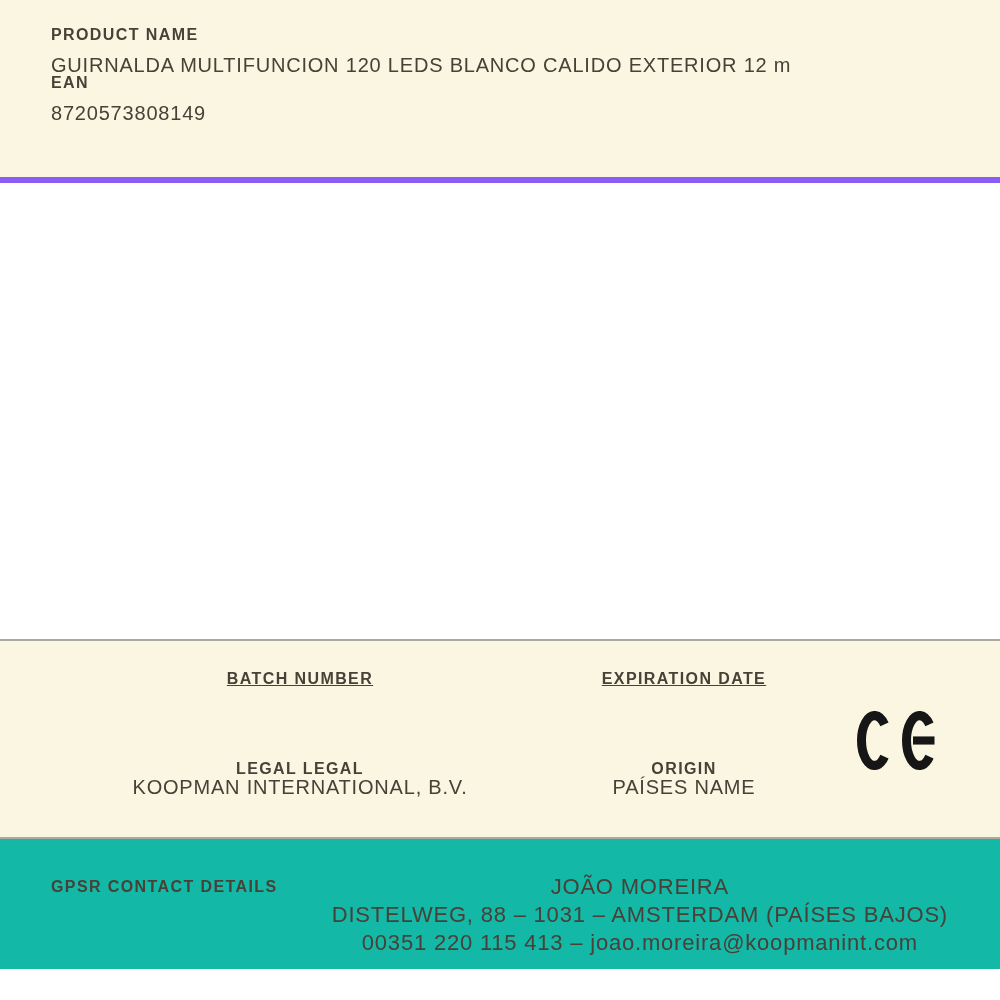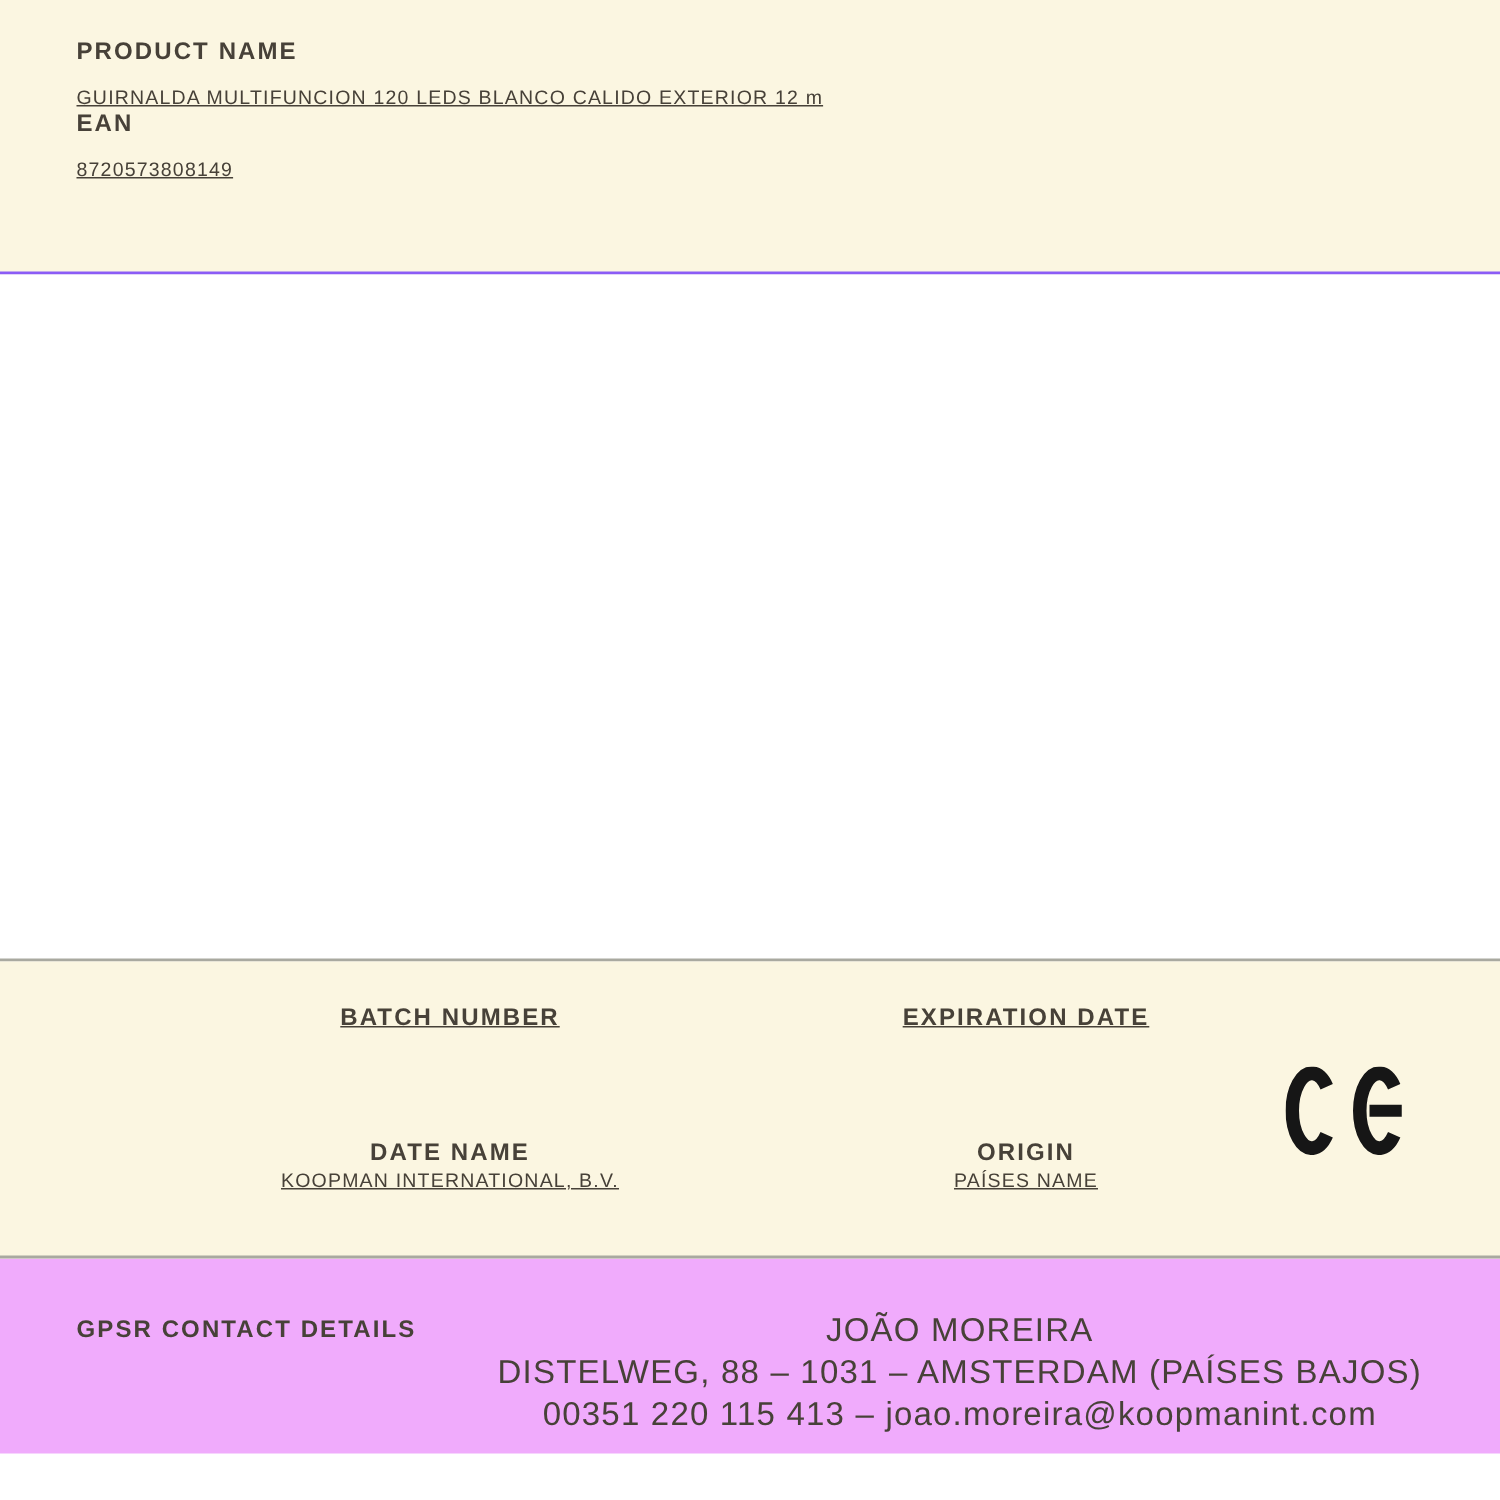--- a/index.html
+++ b/index.html
@@ -11,34 +11,33 @@
     height: 1000px;
     font-family: "Liberation Sans", sans-serif;
     color: #474138;
     background: #ffffff;
     overflow: hidden;
   }
   .sec-top {
     box-sizing: border-box;
     height: 183px;
     background: #FBF6E1;
-    border-bottom: 2px solid #8b5cf6;
+    border-bottom: 6px solid #8b5cf6;
     padding: 26px 51px 0 51px;
   }
   .field-label {
     font-size: 16px;
     font-weight: bold;
     letter-spacing: 1.4px;
     line-height: 18px;
   }
   .field-value {
-    font-size: 13px;
+    font-size: 20px;
     letter-spacing: 0.8px;
     line-height: 18px;
-    text-decoration: underline;
   }
   .sec-top .field-value { margin-top: 12px; }
   .sec-top .ean-label { }
   .sec-mid {
     box-sizing: border-box;
     height: 458px;
     background: #ffffff;
     border-bottom: 2px solid #A9A9A0;
   }
   .sec-info {
@@ -62,21 +61,21 @@
     position: absolute;
     left: 857px;
     top: 70px;
     width: 80px;
     height: 59px;
   }
   .ce-wrap svg { display: block; width: 100%; height: 100%; }
   .sec-gpsr {
     box-sizing: border-box;
     height: 130px;
-    background: #f0abfc;
+    background: #14b8a6;
     padding: 34px 52px 0 51px;
     display: flex;
     justify-content: space-between;
     align-items: flex-start;
   }
   .gpsr-label {
     font-size: 16px;
     font-weight: bold;
     letter-spacing: 1.4px;
     line-height: 28px;
@@ -105,21 +104,21 @@
 <div class="sec-info">
   <div class="info-col col-left row-top">
     <div class="field-label">BATCH NUMBER</div>
     <div class="field-value"></div>
   </div>
   <div class="info-col col-right row-top">
     <div class="field-label">EXPIRATION DATE</div>
     <div class="field-value"></div>
   </div>
   <div class="info-col col-left row-bottom">
-    <div class="field-label">DATE NAME</div>
+    <div class="field-label">LEGAL LEGAL</div>
     <div class="field-value">KOOPMAN INTERNATIONAL, B.V.</div>
   </div>
   <div class="info-col col-right row-bottom">
     <div class="field-label">ORIGIN</div>
     <div class="field-value">PAÍSES NAME</div>
   </div>
   <div class="ce-wrap">
     <svg viewBox="0 0 80 58" preserveAspectRatio="none" aria-hidden="true">
       <path d="M 27.46 13.25 A 13 24.5 0 1 0 27.46 44.75" fill="none" stroke="#161616" stroke-width="9"></path>
       <path d="M 72.46 13.25 A 13 24.5 0 1 0 72.46 44.75" fill="none" stroke="#161616" stroke-width="9"></path>

